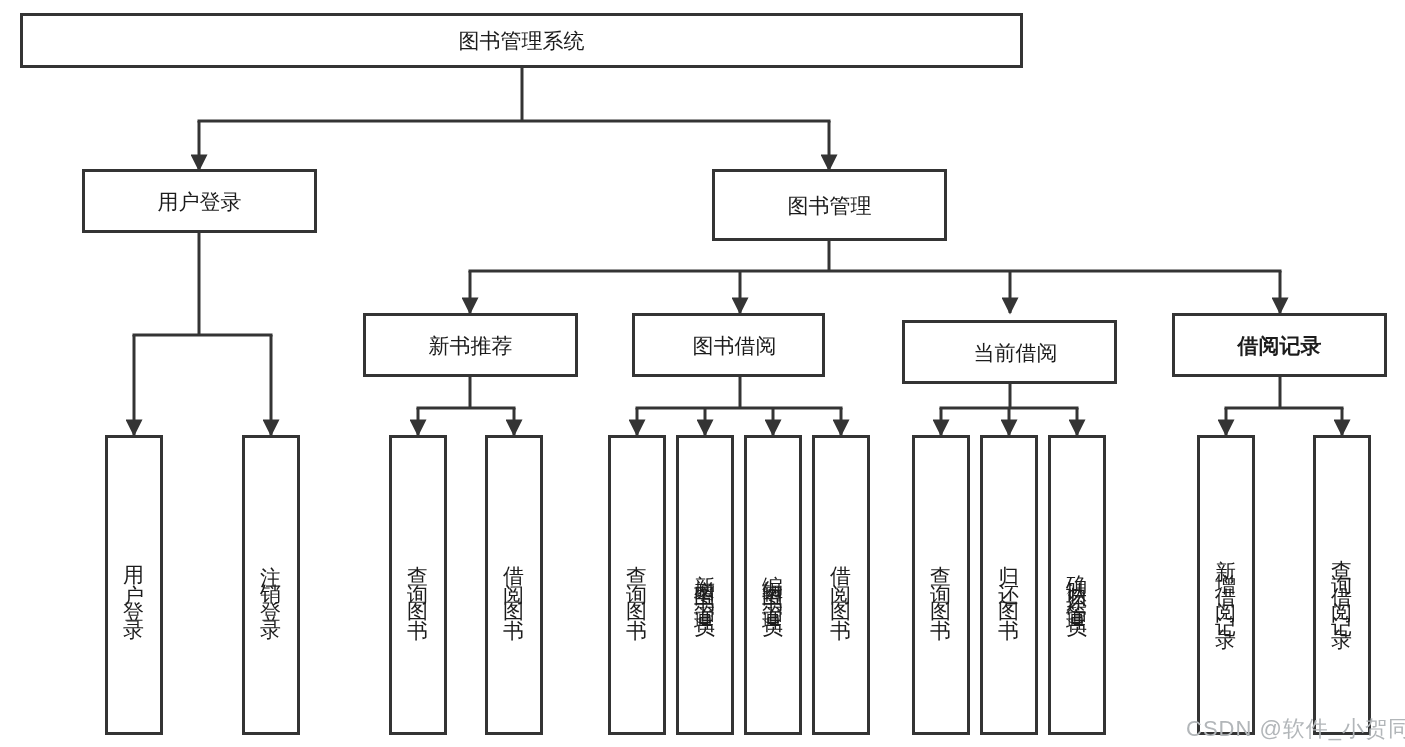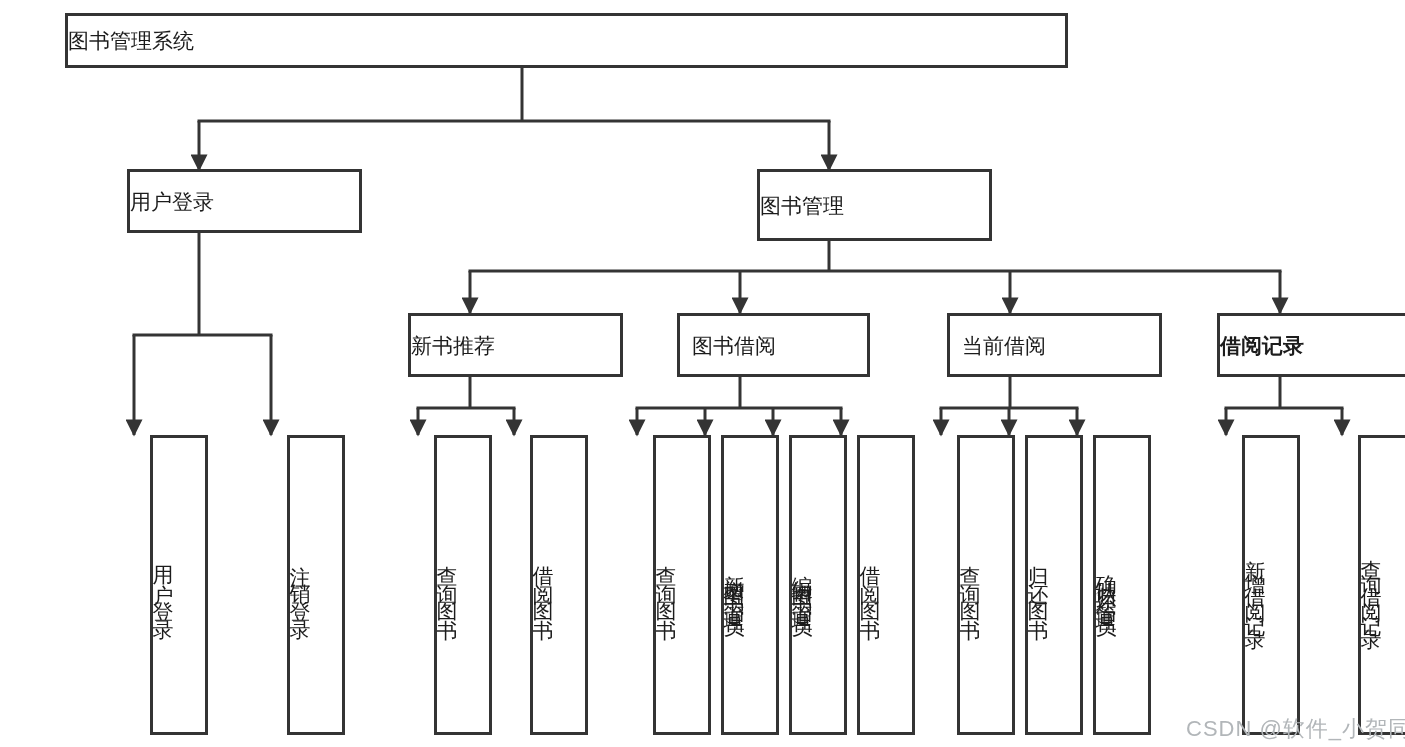--- a/index.html
+++ b/index.html
@@ -22,22 +22,22 @@
     width: 1405px;
     height: 747px;
   }
   .node {
     position: absolute;
     box-sizing: border-box;
     border: 3px solid #343434;
     background: #ffffff;
     display: flex;
     align-items: center;
+    justify-content: center;
     color: #1c1c1c;
-    margin-left: 45px;
   }
   .node .lbl {
     font-size: 21px;
     line-height: 1;
     white-space: nowrap;
   }
   .leaf {
     width: 58px;
     height: 300px;
   }
@@ -126,21 +126,21 @@
   <div class="node" style="left:712px; top:169px; width:235px; height:72px;">
     <span class="lbl">图书管理</span>
   </div>
 
   <div class="node" style="left:363px; top:313px; width:215px; height:64px;">
     <span class="lbl">新书推荐</span>
   </div>
   <div class="node" style="left:632px; top:313px; width:193px; height:64px;padding-left:12px;">
     <span class="lbl">图书借阅</span>
   </div>
-  <div class="node" style="left:902px; top:313px; width:215px; height:64px;padding-left:12px;">
+  <div class="node" style="left:902px; top:320px; width:215px; height:64px;padding-left:12px;">
     <span class="lbl">当前借阅</span>
   </div>
   <div class="node" style="left:1172px; top:313px; width:215px; height:64px;font-weight:bold;">
     <span class="lbl">借阅记录</span>
   </div>
 
   <div class="node leaf" style="left:105px; top:435px;">
     <span class="lbl short">用户登录</span>
   </div>
   <div class="node leaf" style="left:242px; top:435px;">

